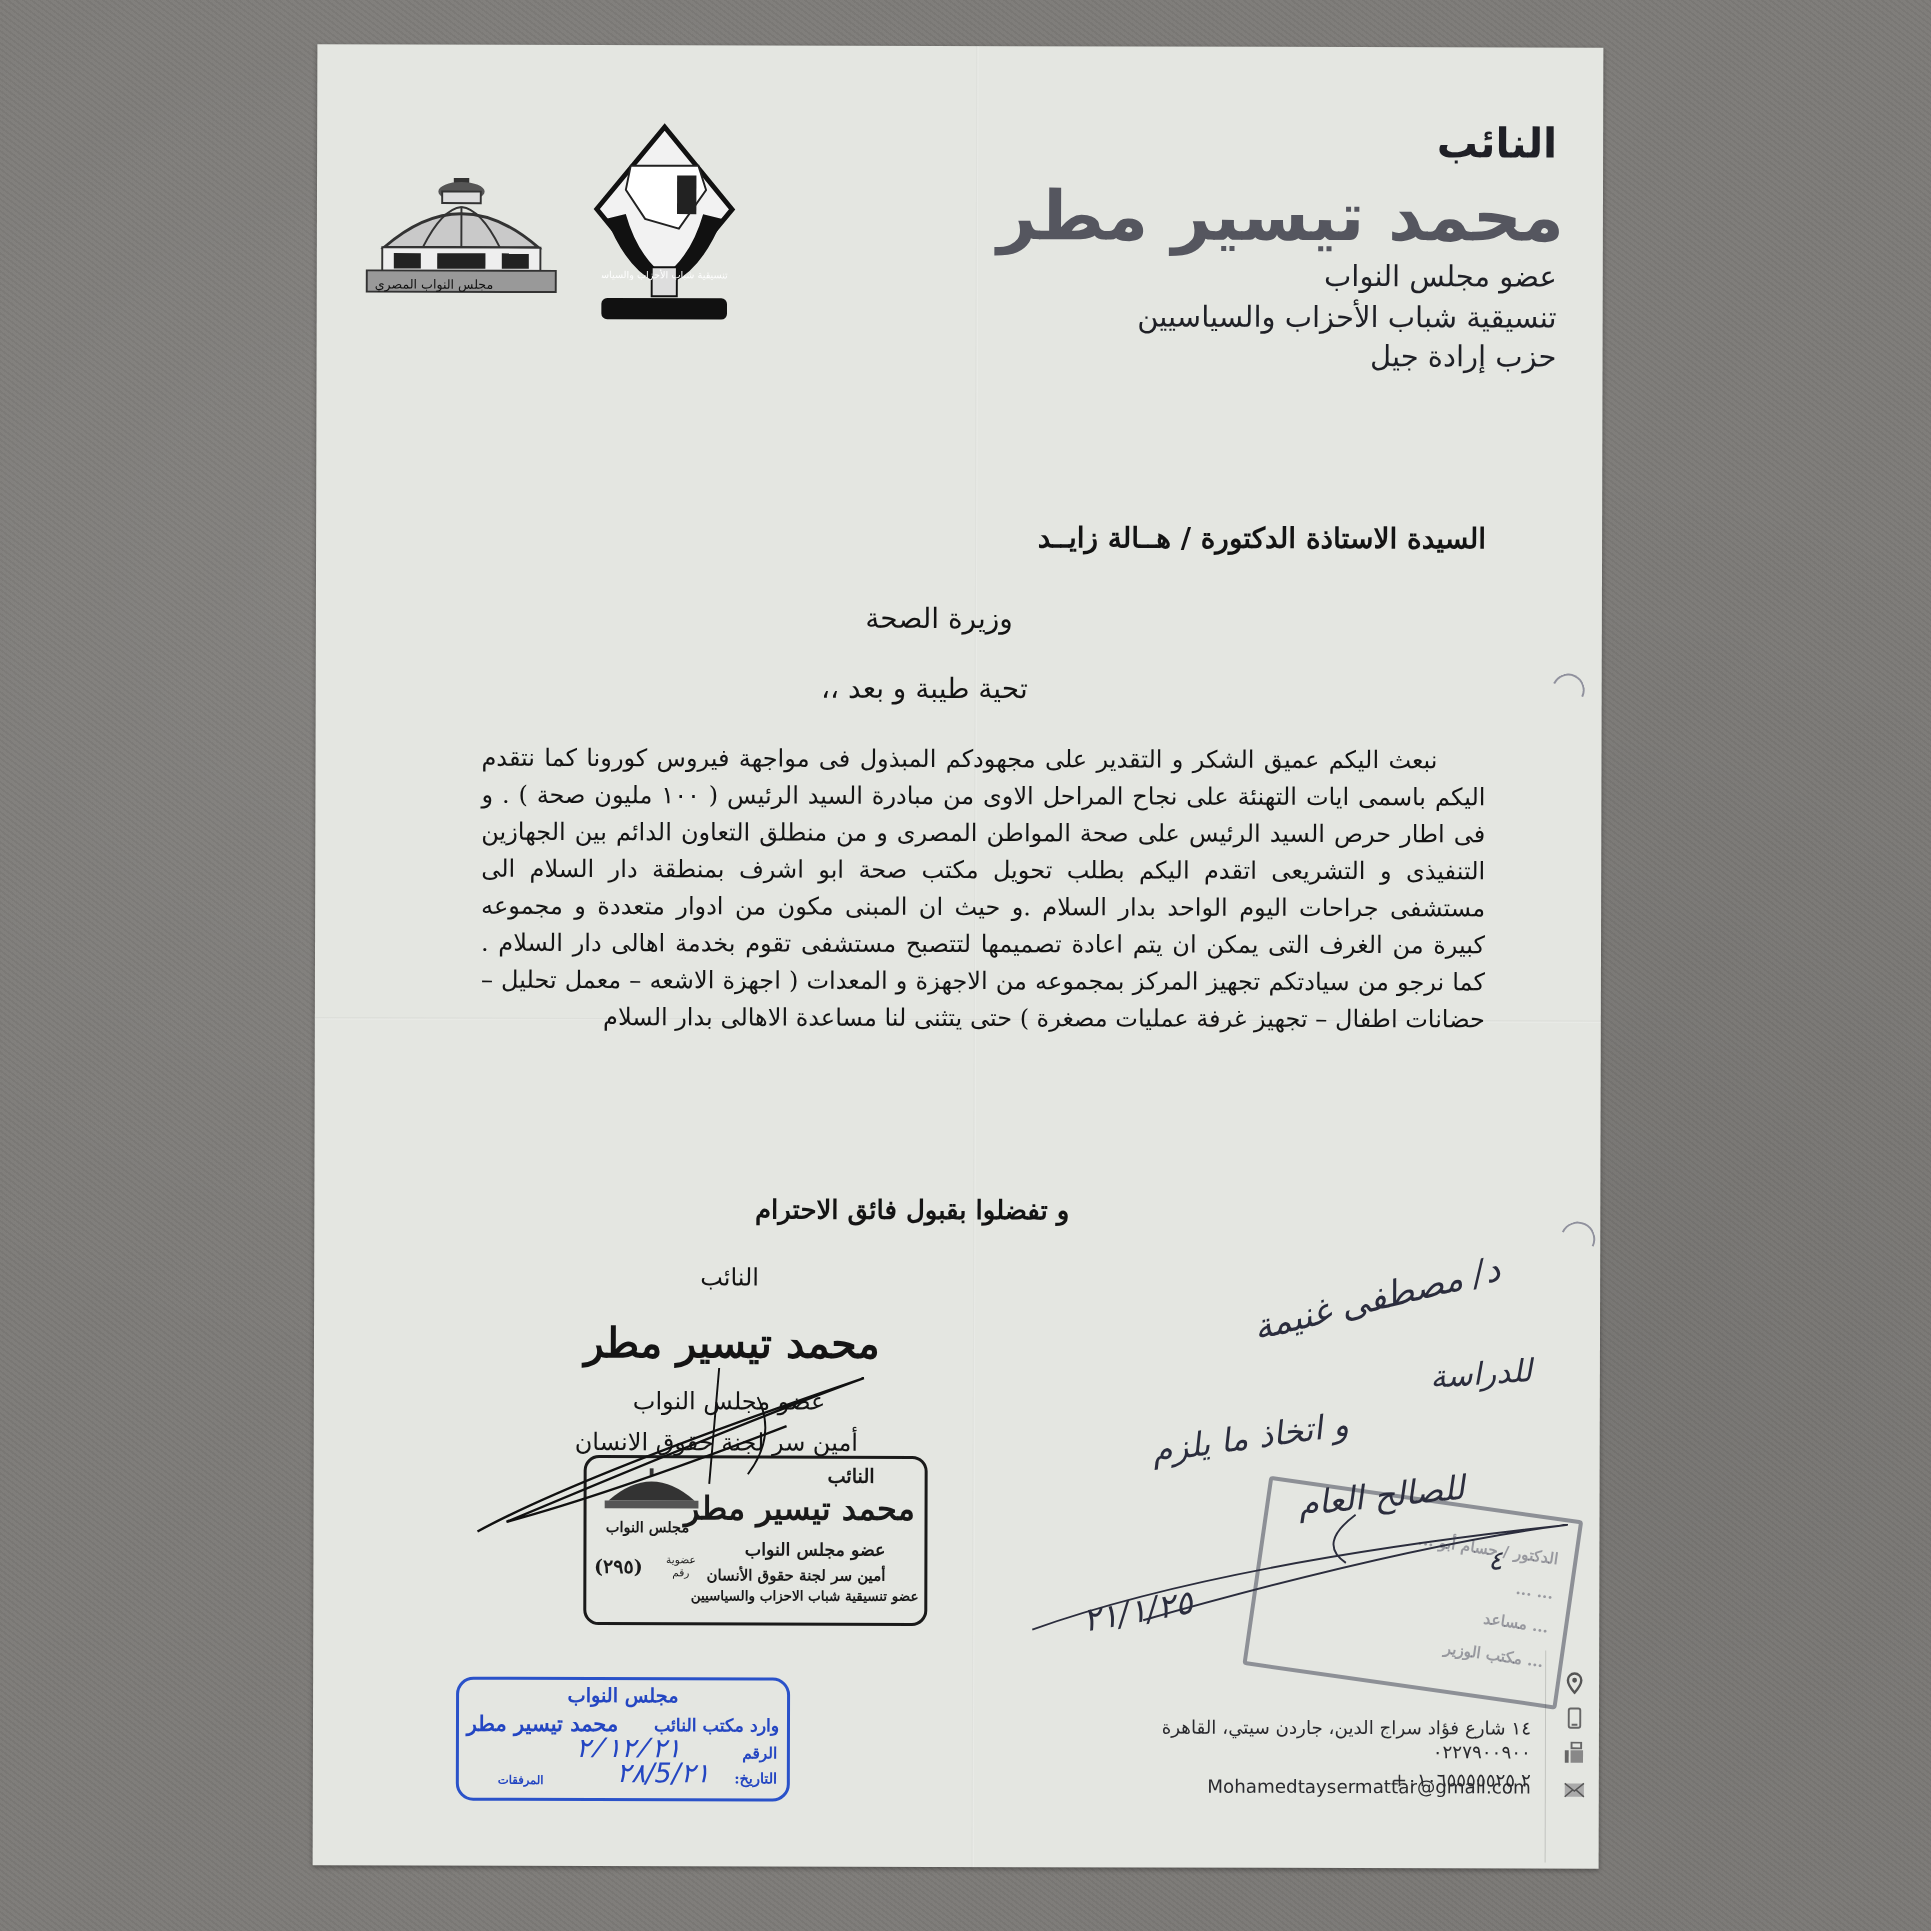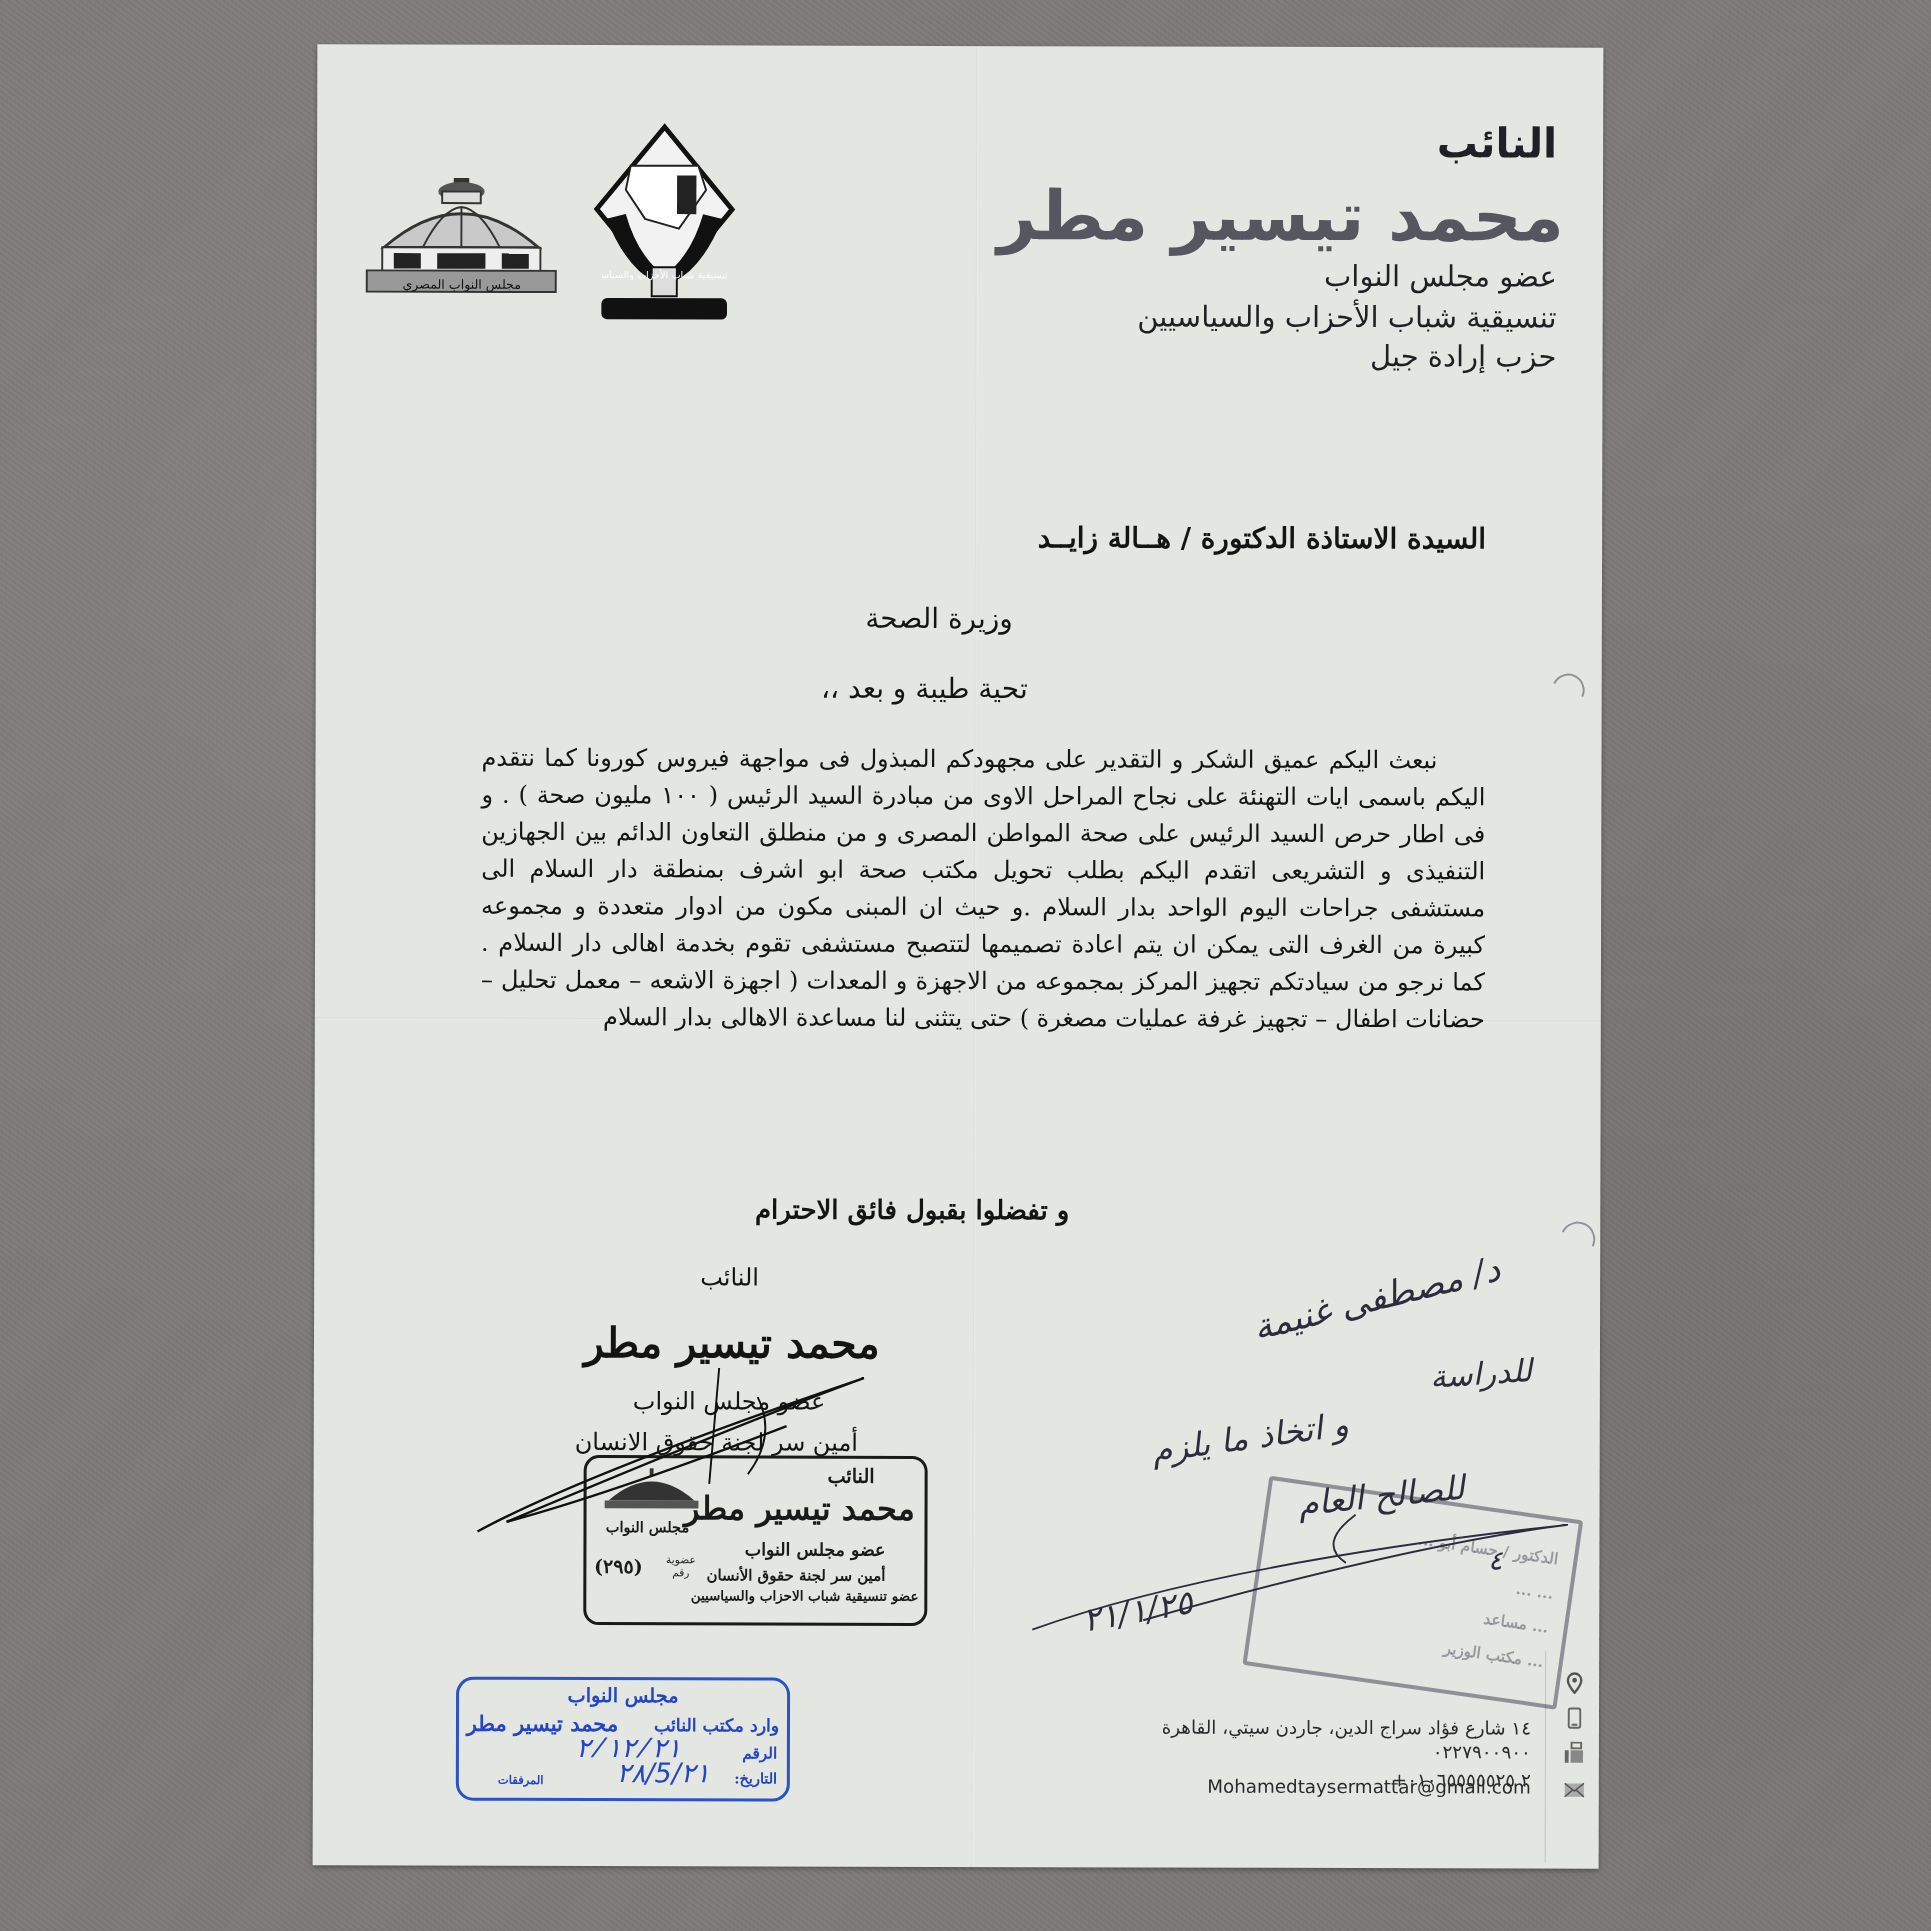--- a/index.html
+++ b/index.html
@@ -119,21 +119,21 @@
     <ellipse cx="100" cy="32" rx="24" ry="10" fill="#555"></ellipse>
     <rect x="80" y="32" width="40" height="12" fill="#ddd" stroke="#333" stroke-width="2"></rect>
     <path d="M20 90 Q100 20 180 90 Z" fill="#c9c9c9" stroke="#333" stroke-width="3"></path>
     <path d="M60 90 Q80 50 100 48 M140 90 Q120 50 100 48 M100 48 L100 90" stroke="#333" stroke-width="2" fill="none"></path>
     <rect x="18" y="90" width="164" height="26" fill="#eee" stroke="#333" stroke-width="2"></rect>
     <rect x="30" y="96" width="28" height="16" fill="#222"></rect>
     <rect x="75" y="96" width="50" height="16" fill="#222"></rect>
     <rect x="142" y="96" width="28" height="16" fill="#222"></rect>
     <rect x="2" y="114" width="196" height="22" fill="#999" stroke="#333" stroke-width="2"></rect>
   </svg>
-  <div class="abs rtl" style="left:58px; top:232px; width:174px; text-align:center; font-size:12.6px; color:#111; font-family:'DejaVu Sans',sans-serif;">مجلس النواب المصري</div>
+  <div class="abs rtl" style="left:58px; top:232px; width:174px; text-align:left; font-size:12.6px; color:#111; font-family:'DejaVu Sans',sans-serif;">مجلس النواب المصري</div>
 
   <svg class="abs logo-coord" viewBox="0 0 150 210">
     <path d="M75 5 L145 90 L75 175 L5 90 Z" fill="#f2f2f2" stroke="#111" stroke-width="5"></path>
     <path d="M40 45 L110 45 L118 70 L90 110 L55 100 L35 70 Z" fill="#fff" stroke="#222" stroke-width="2"></path>
     <rect x="88" y="55" width="20" height="40" fill="#222"></rect>
     <path d="M15 100 Q35 150 65 165 L65 150 Q45 130 35 95 Z" fill="#111"></path>
     <path d="M135 100 Q115 150 85 165 L85 150 Q105 130 115 95 Z" fill="#111"></path>
     <rect x="62" y="150" width="26" height="30" fill="#ddd" stroke="#111" stroke-width="2"></rect>
     <rect x="10" y="182" width="130" height="22" rx="6" fill="#111"></rect>
   </svg>

